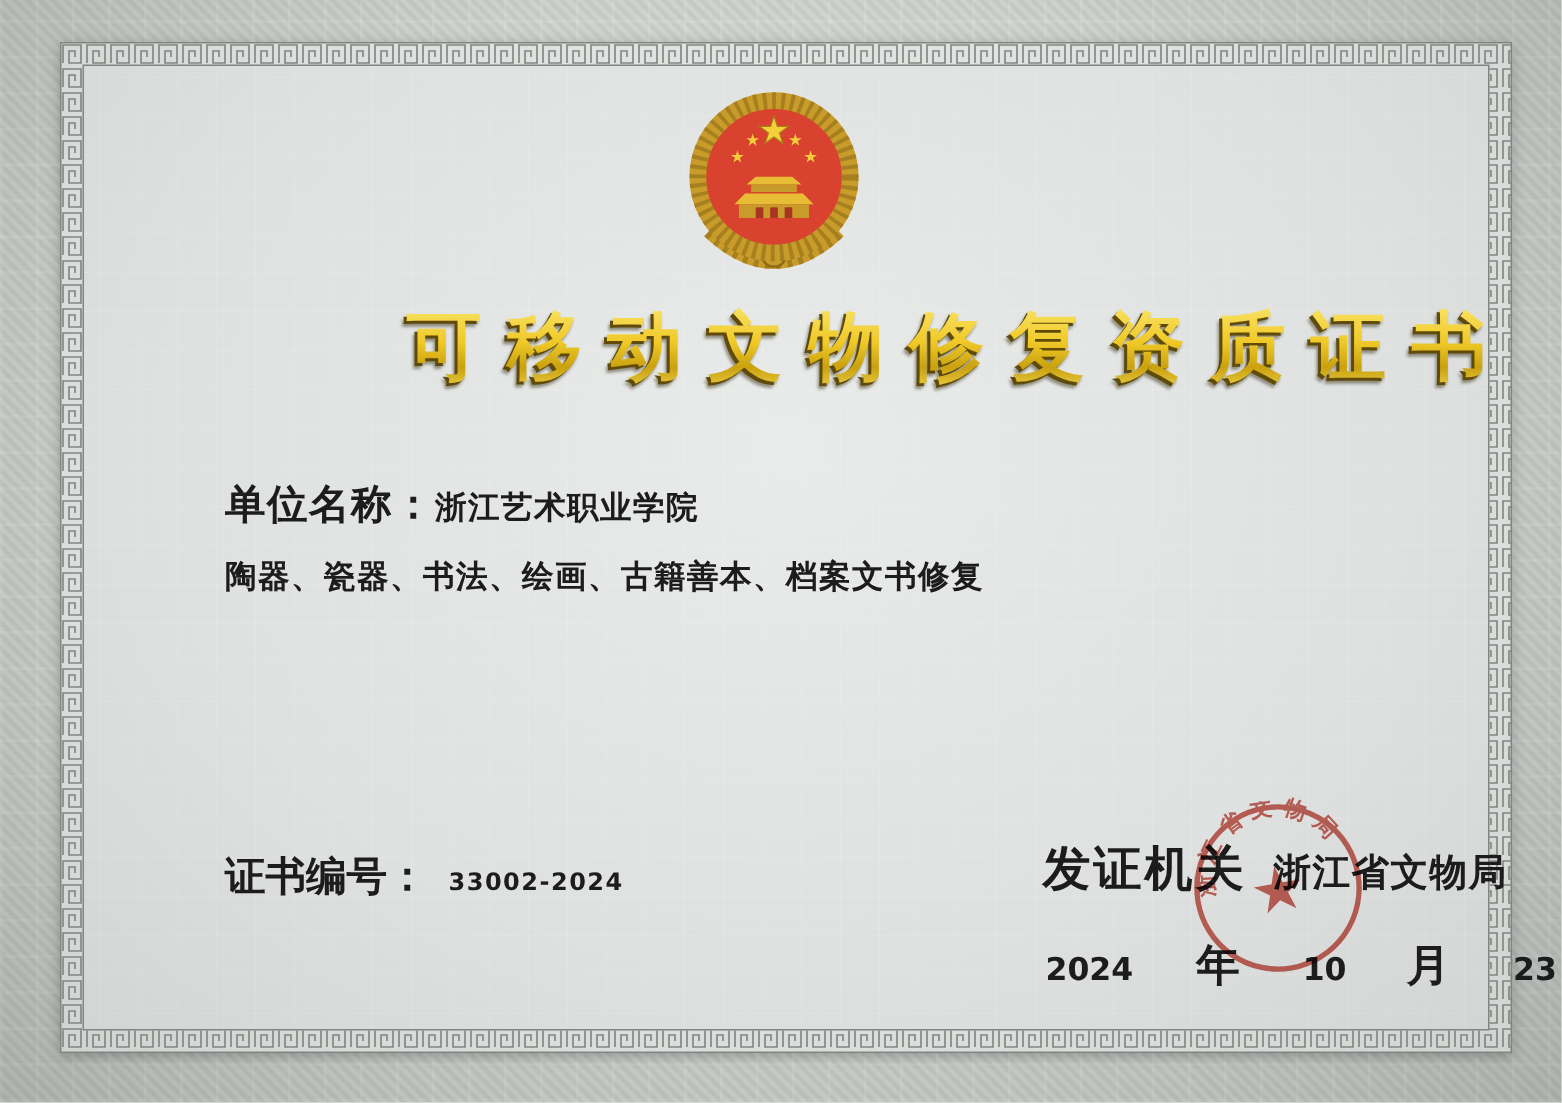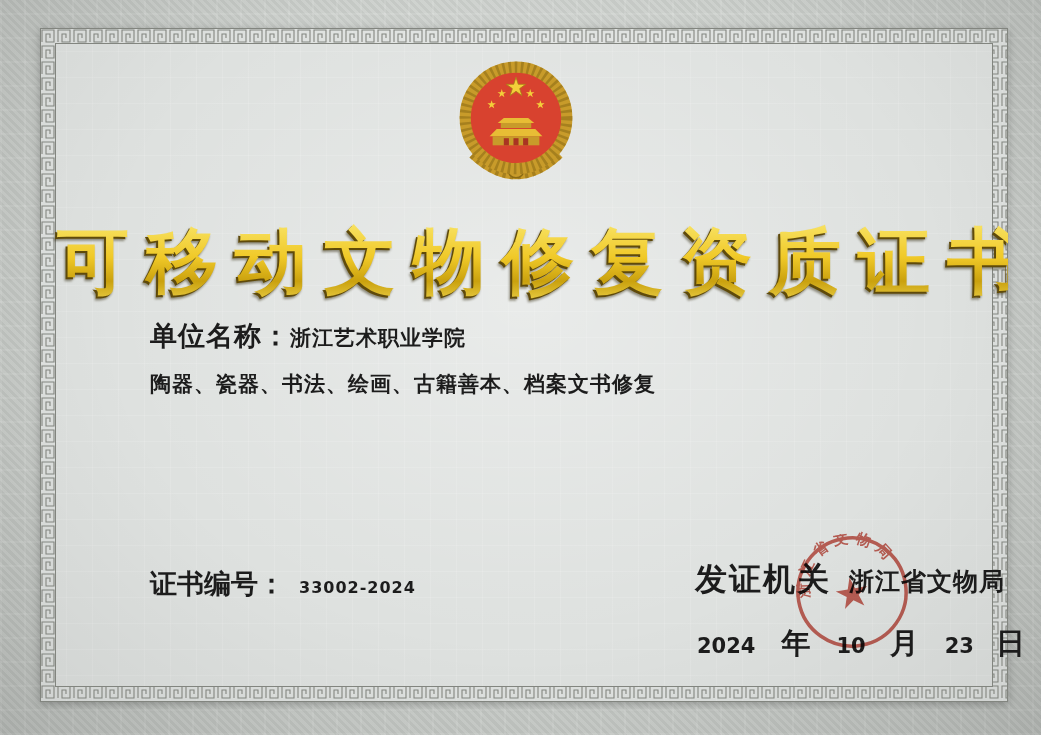--- a/index.html
+++ b/index.html
@@ -22,23 +22,23 @@
     background-color:#dee1df;
     background-image:
       radial-gradient(ellipse at 50% 40%, rgba(255,255,255,.35) 0%, rgba(255,255,255,0) 60%, rgba(0,0,0,.06) 100%),
       repeating-linear-gradient(0deg, rgba(255,255,255,.12) 0 1px, rgba(0,0,0,0) 1px 26px),
       repeating-linear-gradient(90deg, rgba(255,255,255,.12) 0 1px, rgba(0,0,0,0) 1px 26px);
     box-shadow:0 2px 8px rgba(0,0,0,.25);
   }
   .frame{position:absolute;left:0;top:0;}
   .emblem{position:absolute;left:415px;top:32px;width:122px;height:130px;}
   .title{
-    position:absolute;left:0;top:186px;width:100%;
+    position:absolute;left:0;top:170px;width:100%;
     text-align:right;
-    font-size:72px;font-weight:700;
+    font-size:50px;font-weight:700;
     letter-spacing:17px;text-indent:17px;
     color:#f2cd32;
     background:linear-gradient(180deg,#fae973 0%,#f0c928 45%,#caa10e 70%,#f6df5a 100%);
     -webkit-background-clip:text;background-clip:text;
     -webkit-text-fill-color:transparent;
     filter:drop-shadow(-2px 2px 0 #5f4a0a) drop-shadow(-1px 2px 1px rgba(40,30,0,.45));
     white-space:nowrap;
   }
   .fields{position:absolute;left:110px;top:290px;width:760px;color:#1c1c1c;}
   .field-row{display:flex;align-items:baseline;margin-bottom:16px;white-space:nowrap;}
@@ -47,21 +47,21 @@
   .certno-row{
     position:absolute;left:110px;top:538px;display:flex;align-items:baseline;
     color:#1c1c1c;white-space:nowrap;
   }
   .certno-label{font-size:27px;font-weight:700;}
   .certno-value{font-size:16px;font-weight:700;font-family:"DejaVu Sans",sans-serif;margin-left:14px;letter-spacing:1px;}
   .issue-block{position:absolute;left:655px;top:530px;width:300px;color:#1c1c1c;}
   .issuer-row{display:flex;align-items:baseline;white-space:nowrap;}
   .issuer-label{font-size:32px;font-weight:700;letter-spacing:2px;}
   .issuer-value{font-size:25px;font-weight:700;margin-left:18px;letter-spacing:1px;}
-  .date-row{display:flex;align-items:baseline;margin-top:22px;white-space:nowrap;}
+  .date-row{display:flex;align-items:baseline;margin-top:22px;white-space:nowrap;gap:16px;}
   .date-num{font-size:21px;font-weight:700;font-family:"DejaVu Sans",sans-serif;}
   .date-unit{font-size:29px;font-weight:700;}
   .d-year{margin-left:2px;}
   .d-yu{margin-left:26px;}
   .d-month{margin-left:26px;}
   .d-mu{margin-left:24px;}
   .d-day{margin-left:26px;}
   .d-du{margin-left:22px;}
   .supervisor{
     position:absolute;left:655px;top:628px;width:300px;text-align:center;

